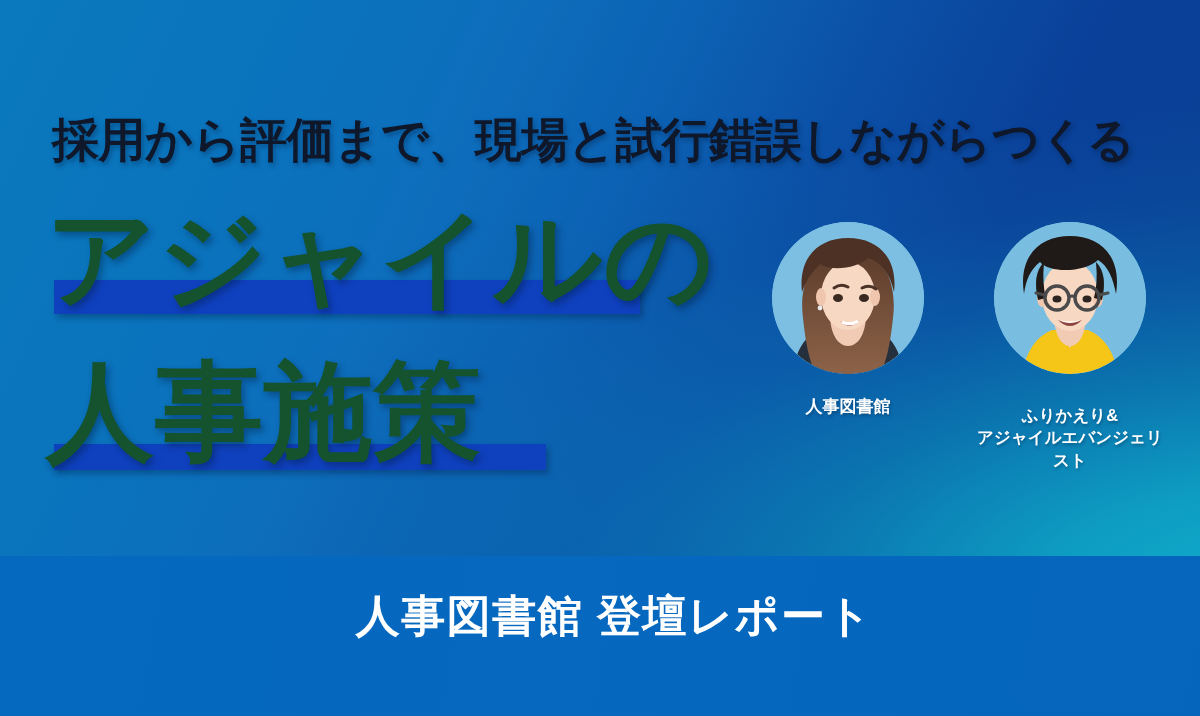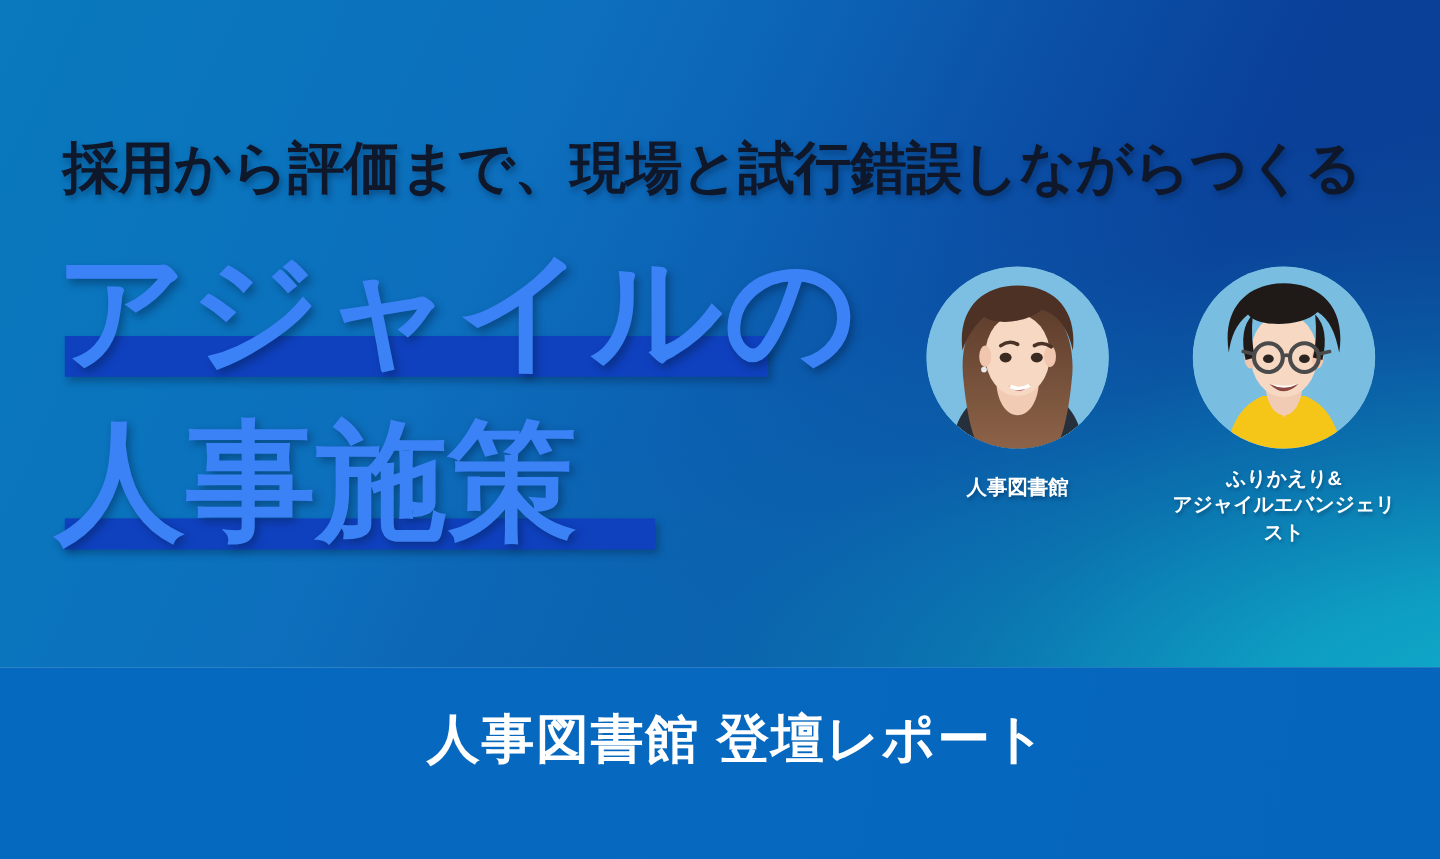--- a/index.html
+++ b/index.html
@@ -79,45 +79,46 @@
   .title-block {
     position: absolute;
     left: 46px;
     top: 198px;
     width: 700px;
   }
   .title-line {
     position: relative;
     height: 130px;
   }
-  .title-line + .title-line { margin-top: 12px; }
+  .title-line + .title-line { margin-top: 24px; }
 
   .title-underline {
     position: absolute;
     left: 8px;
     bottom: 14px;
     height: 34px;
     background: #0f41bf;
     z-index: 1;
     box-shadow: 3px 4px 6px rgba(2,26,60,0.32);
   }
   .title-line-1 .title-underline { width: 586px; }
   .title-line-2 .title-underline { width: 492px; height: 26px; bottom: 12px; }
 
   .title-text {
     position: relative;
     z-index: 2;
     display: block;
     font-size: 108px;
     line-height: 122px;
     font-weight: 700;
-    color: #3b82f6;
+    color: #14532d;
     letter-spacing: 1px;
     white-space: nowrap;
     text-shadow: 3px 4px 7px rgba(2,26,60,0.40);
+    font-family: Liberation Serif, serif;
   }
 
   
   .speakers {
     position: absolute;
     left: 748px;
     top: 214px;
     width: 422px;
     display: flex;
     justify-content: space-between;
@@ -139,21 +140,21 @@
 
   .speaker-role {
     margin-top: 22px;
     font-size: 17px;
     line-height: 1.35;
     font-weight: 700;
     color: #ffffff;
     text-shadow: 1px 2px 3px rgba(2,26,60,0.35);
     white-space: pre-line;
   }
-  .speaker-role.two-line { margin-top: 14px; font-size: 16.5px; }
+  .speaker-role.two-line { margin-top: 30px; font-size: 16.5px; }
   .speaker-name {
     margin-top: 14px;
     font-size: 28px;
     font-weight: 700;
     color: #ffffff;
     letter-spacing: 1px;
     text-shadow: 1px 3px 4px rgba(2,26,60,0.35);
   }
 
   

